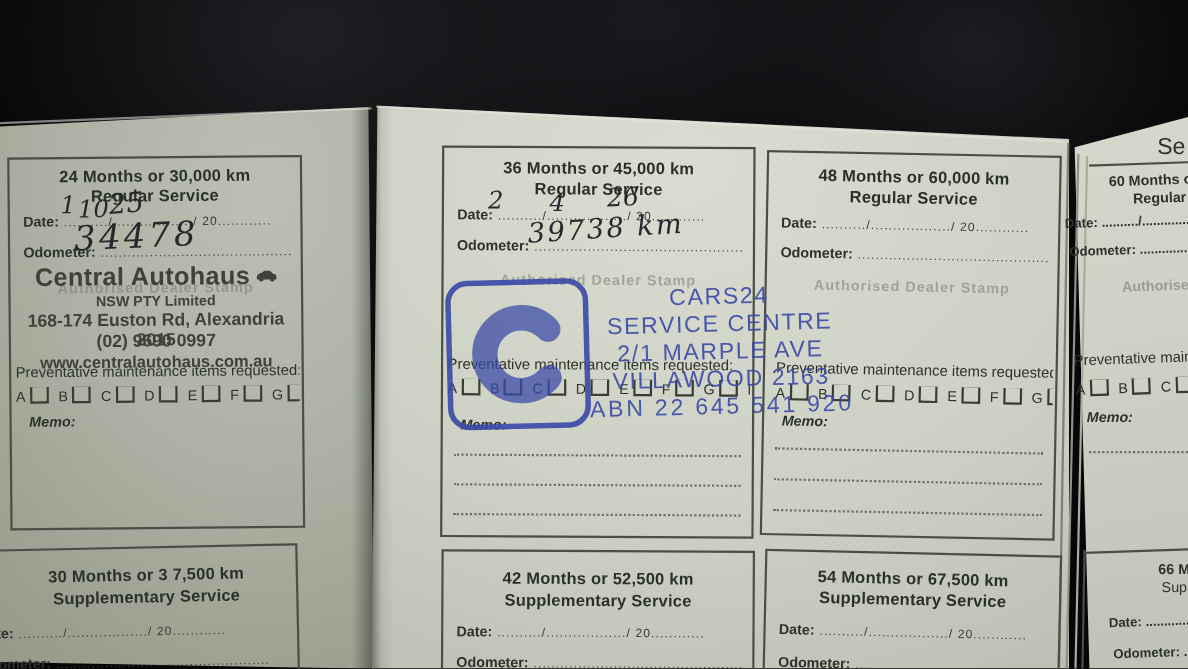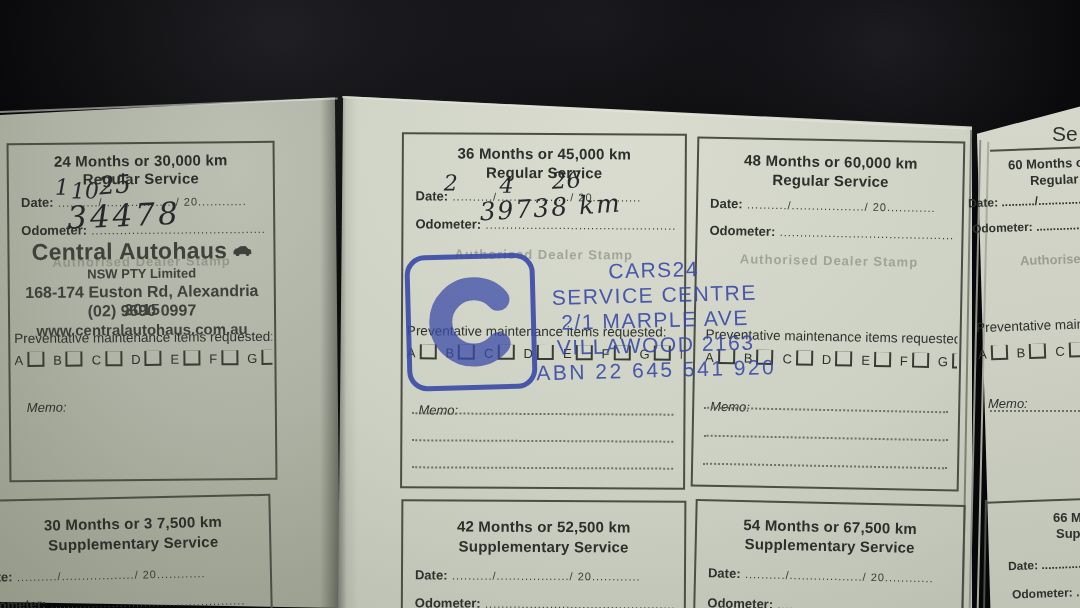--- a/index.html
+++ b/index.html
@@ -30,21 +30,21 @@
   .row{position:absolute;left:12px;right:8px;white-space:nowrap;overflow:hidden;}
   .lbl{font-weight:700;font-size:13px;color:#2e322c;}
   .dots{font-size:11px;color:#3a3e36;letter-spacing:1px;}
   .faint-stamp{position:absolute;left:0;right:0;text-align:center;font-weight:700;
     font-size:13px;color:#777c6f;opacity:.55;letter-spacing:1px;}
   .request{position:absolute;left:4px;right:2px;font-size:13.5px;color:#2e322c;white-space:nowrap;overflow:hidden;}
   .cbrow{position:absolute;left:4px;right:2px;display:flex;align-items:center;white-space:nowrap;overflow:hidden;}
   .cb-l{font-size:13px;color:#2e322c;margin-right:4px;}
   .cb-b{width:13px;height:13px;border:2px solid #383c33;margin-right:9px;flex:none;
         transform:translateY(-2px);background:rgba(255,255,255,.04);}
-  .memo{position:absolute;left:16px;font-weight:400;font-style:italic;font-size:13px;color:#2e322c;margin-top:24px;}
+  .memo{position:absolute;left:16px;font-weight:700;font-style:italic;font-size:13px;color:#2e322c;}
   .memo-line{position:absolute;left:10px;right:10px;border-bottom:2px dotted #5d6257;opacity:.85;}
   .hw{position:absolute;font-family:"DejaVu Serif",serif;font-style:italic;
       color:#26282c;white-space:nowrap;}
   
   .ca{position:absolute;left:0;right:0;text-align:center;color:#3e423a;}
   .ca-name{font-size:23px;font-weight:700;letter-spacing:.3px;display:inline-flex;align-items:center;gap:4px;}
   .ca-s{font-weight:700;}
   
   .stamp24{position:absolute;left:398px;top:245px;width:380px;height:152px;
     transform:rotate(-1.5deg);color:#3a4aa8;opacity:.9;z-index:30;pointer-events:none;}
@@ -262,16 +262,16 @@
       <span class="cb-l">B</span>
       <span class="cb-b"></span>
       <span class="cb-l">C</span>
       <span class="cb-b"></span>
     </div>
   <div class="np memo" style="left:988px;top:372px;position:absolute;">Memo:</div>
   <div class="memo-line" style="position:absolute;left:990px;top:410px;width:90px;"></div>
   <div class="edge-line" style="left:986px;top:500px;width:94px;height:2px;transform:rotate(-2deg);background:#4a4e44;"></div>
   <div class="edge-line" style="left:984px;top:500px;width:2px;height:108px;transform:rotate(1deg);background:#4a4e44;"></div>
   <div class="np" style="left:1053px;top:510px;font-size:13px;font-weight:700;">66 M</div>
-  <div class="np" style="left:1056px;top:526px;font-size:13px;font-weight:700;">Sup</div>
+  <div class="np" style="left:1056px;top:526px;font-size:13px;font-weight:400;">Sup</div>
   <div class="np" style="left:1008px;top:558px;font-size:12px;font-weight:700;transform:rotate(-2deg);">Date: ............</div>
   <div class="np" style="left:1012px;top:586px;font-size:12px;font-weight:700;transform:rotate(-2deg);">Odometer: ........</div>
 </div>
 
 </body></html>

